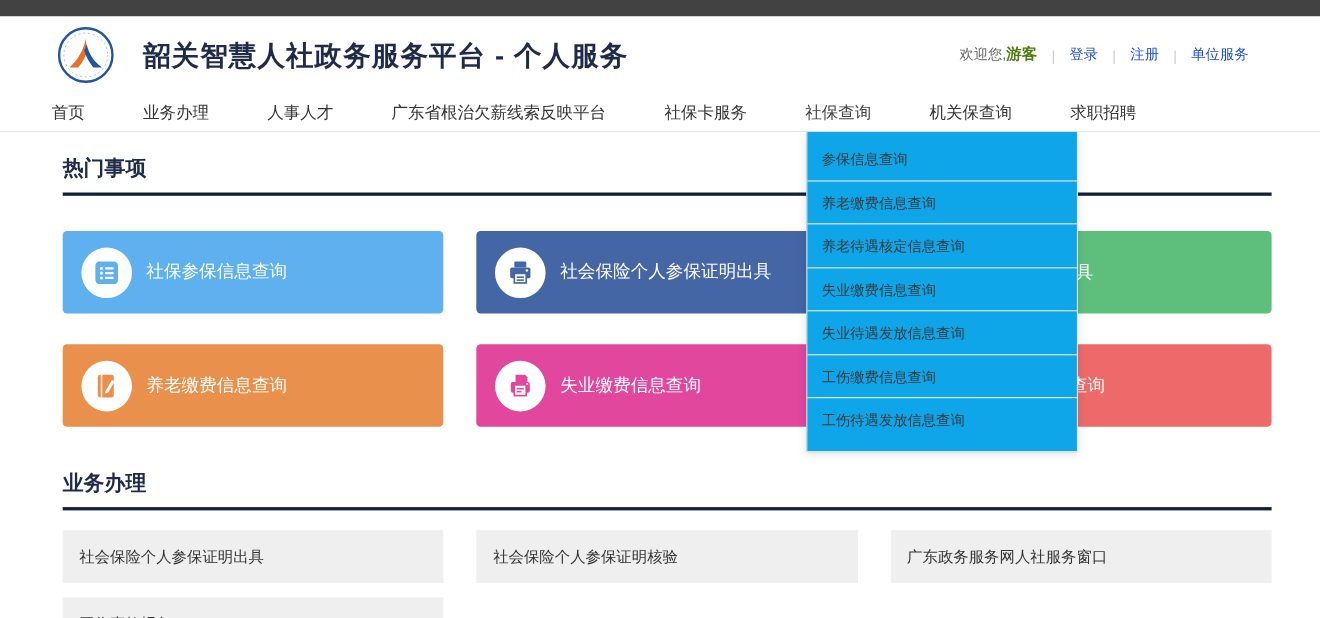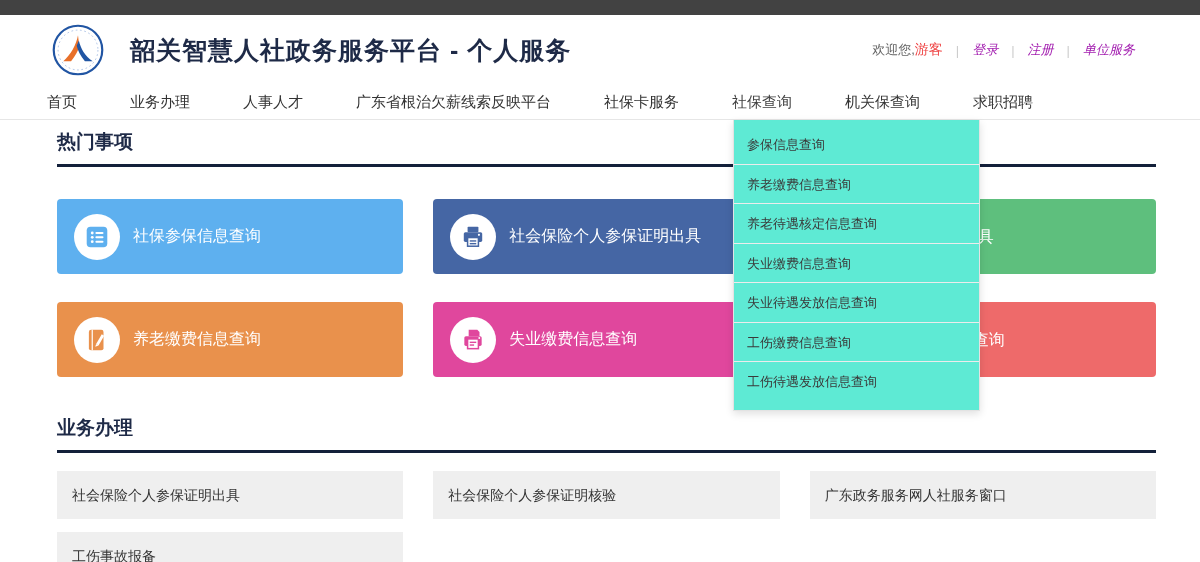--- a/index.html
+++ b/index.html
@@ -5,32 +5,32 @@
   * { margin:0; padding:0; box-sizing:border-box; }
   html,body { width:1200px; height:562px; overflow:hidden; background:#fff;
               font-family:"Liberation Sans","DejaVu Sans",sans-serif; }
 
   .topbar { height:15px; width:100%; background:#424242; }
 
   .header { height:70px; display:flex; align-items:center; padding:0 65px 0 52px; background:#fff; }
   .logo { width:52px; height:52px; flex:0 0 auto; }
   .site-title { font-size:25px; font-weight:bold; color:#1e2a47; margin-left:26px; letter-spacing:1px; white-space:nowrap; }
   .header-right { margin-left:auto; display:flex; align-items:center; gap:13px; font-size:13px; color:#666; white-space:nowrap; }
-  .header-right .user { font-weight:normal; color:#ef4444; font-size:14px; }
+  .header-right .user { font-weight:bold; color:#4d7c0f; font-size:14px; }
   .hsep { color:#ccc; }
-  .hlink { color:#a21caf; cursor:pointer;font-style:italic; }
+  .hlink { color:#1d4ed8; cursor:pointer; }
 
   .nav { height:35px; display:flex; align-items:center; gap:53px; padding-left:47px;
          background:#fff; border-bottom:1px solid #e6e6e6; font-size:15px; color:#333; }
   .nav-item { cursor:pointer; white-space:nowrap; }
   .nav-item.active { color:#404040; }
 
   .content { width:1099px; margin-left:57px; }
 
-  .section-head { margin-top:9px; padding-bottom:9px; border-bottom:3px solid #13203a; }
+  .section-head { margin-top:20px; padding-bottom:9px; border-bottom:3px solid #13203a; }
   .section-title { font-size:19px; font-weight:bold; color:#1e2a47; }
 
   .card-grid { display:grid; grid-template-columns:repeat(3,1fr); column-gap:30px; row-gap:28px; margin-top:32px; }
   .hot-card { position:relative; height:75px; border-radius:4px; display:flex; align-items:center;
               padding-left:17px; cursor:pointer; }
   .c-blue   { background:#5eb0ef; }
   .c-navy   { background:#4566a4; }
   .c-green  { background:#5ebf7d; }
   .c-orange { background:#e9914c; }
   .c-pink   { background:#e0479d; }
@@ -41,21 +41,21 @@
   .hot-label { color:#fff; font-size:16px; margin-left:13px; white-space:nowrap;text-align:right; }
   .fragment { position:absolute; top:50%; transform:translateY(-50%); color:#fff; font-size:16px; white-space:nowrap; }
   .frag-a { left:168px; }
   .frag-b { left:163px; }
 
   .biz-head { margin-top:38px; }
   .biz-grid { display:grid; grid-template-columns:repeat(3,1fr); column-gap:30px; row-gap:13px; margin-top:18px; }
   .biz-card { height:48px; background:#efefef; font-size:14px; color:#333; line-height:48px;
               padding-left:15px; cursor:pointer; white-space:nowrap; overflow:hidden; }
 
-  .dropdown { position:absolute; left:733px; top:120px; width:247px; background:#5eead4;
+  .dropdown { position:absolute; left:733px; top:120px; width:247px; background:#0ea5e9;
               border:1px solid #e3e3e3; border-top:none; box-shadow:0 3px 8px rgba(0,0,0,0.12);
               z-index:50; padding:5px 0 8px 0; }
   .dd-item { height:39.5px; line-height:39.5px; padding-left:13px; font-size:13px; color:#3a3a3a;
              border-bottom:1px solid #ececec; cursor:pointer; white-space:nowrap; }
   .dd-item:last-child { border-bottom:none; }
 </style>
 </head>
 <body>
 
 <div class="topbar"></div>

